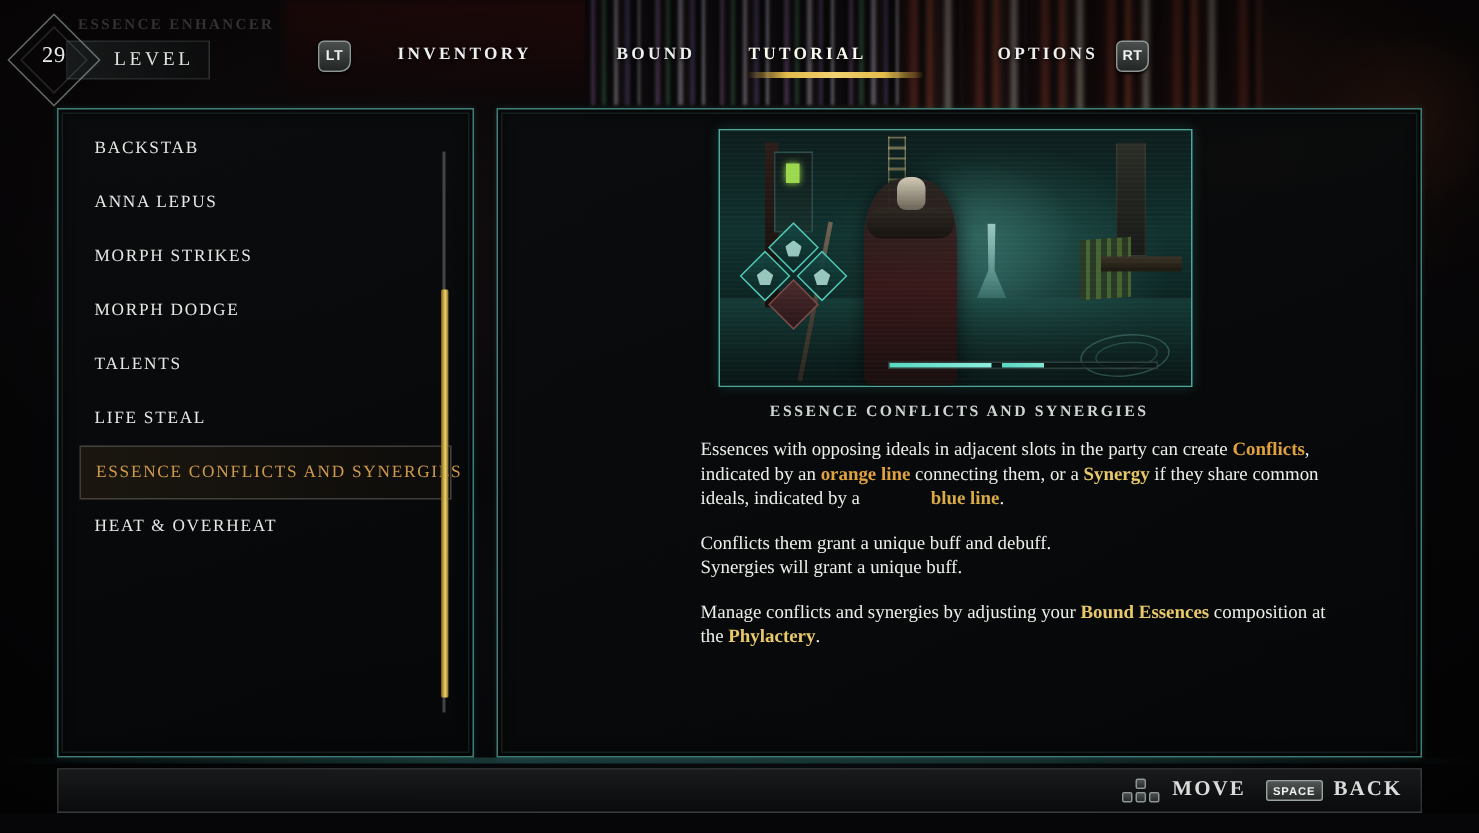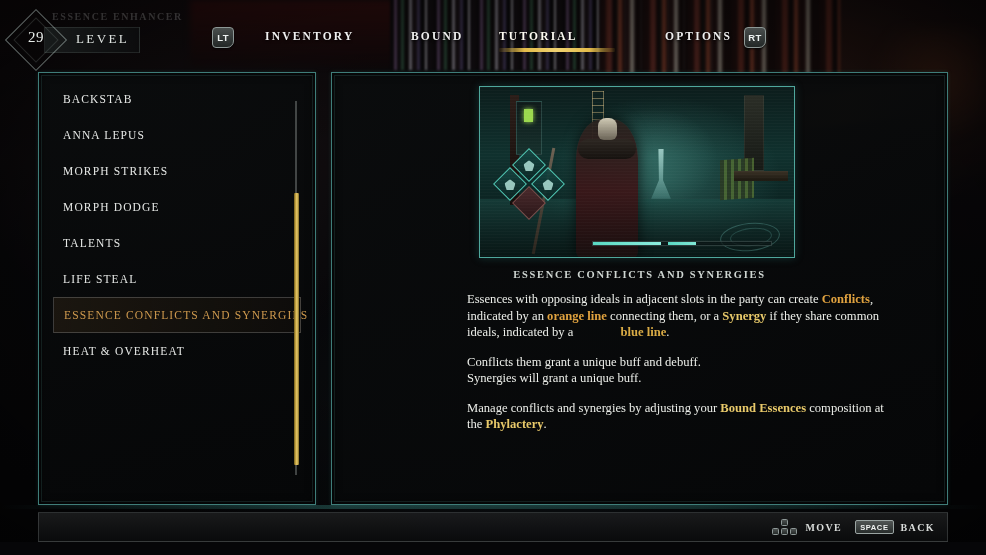--- a/index.html
+++ b/index.html
@@ -373,21 +373,21 @@
     background: linear-gradient(180deg, rgba(26,27,28,0.95), rgba(10,11,12,0.95));
     border: 1px solid rgba(130,135,135,0.30);
     z-index: 15;
   }
   .hints {
     position: absolute; right: 12px; top: 0; height: 28px;
     display: flex; align-items: center; gap: 13px;
   }
   .hint { display: flex; align-items: center; gap: 7px; }
   .hint-label {
-    font-size: 10px; letter-spacing: 1.4px; color: #d9dcda; font-weight: bold;
+    font-size: 14px; letter-spacing: 1.4px; color: #d9dcda; font-weight: bold;
     font-family: "Liberation Serif", serif;
   }
   .arrows { position: relative; width: 26px; height: 17px; }
   .akey {
     position: absolute; width: 7px; height: 7px;
     background: linear-gradient(180deg, #4d5251, #262b2a);
     border: 1px solid #8e9897;
     border-radius: 1.5px;
   }
   .akey.up { left: 9px; top: 0; }

